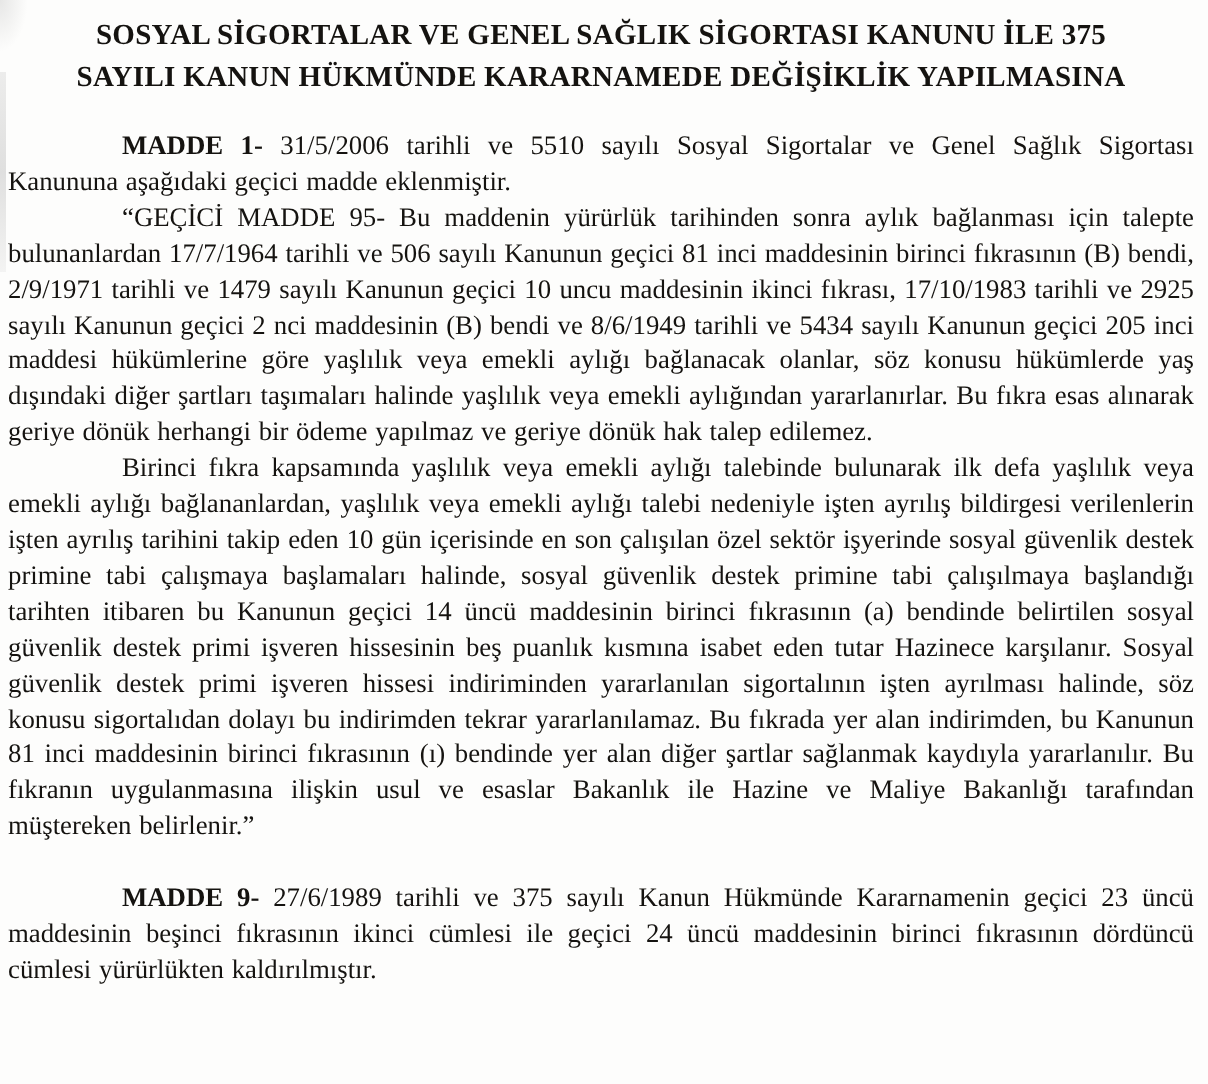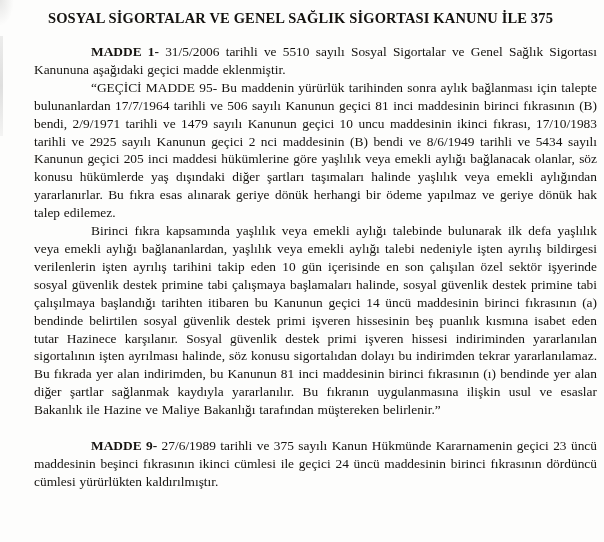--- a/index.html
+++ b/index.html
@@ -47,39 +47,39 @@
   .doc-title .title-line {
     white-space: nowrap;
   }
   .body-par {
     font-size: 13.4px;
     line-height: 17.9px;
     text-align: justify;
     text-indent: 57px;
     margin: 0;
     word-spacing: 0.5px;
-    padding-left: 30px;
   }
   .gap-above {
     margin-top: 18px;
   }
   .lead {
     font-weight: bold;
   }
 </style>
 </head>
 <body>
 
 <div class="page">
 
   <div class="scan-smudge-corner"></div>
   <div class="scan-smudge-left"></div>
 
   <div class="doc-title">
     <div class="title-line">SOSYAL SİGORTALAR VE GENEL SAĞLIK SİGORTASI KANUNU İLE 375</div>
+    <div class="title-line">SAYILI KANUN HÜKMÜNDE KARARNAMEDE DEĞİŞİKLİK YAPILMASINA</div>
   </div>
 
   <p class="body-par"><span class="lead">MADDE 1-</span><span> 31/5/2006 tarihli ve 5510 sayılı Sosyal Sigortalar ve Genel Sağlık Sigortası Kanununa aşağıdaki geçici madde eklenmiştir.</span></p>
 
   <p class="body-par"><span class="lead"></span><span>“GEÇİCİ MADDE 95- Bu maddenin yürürlük tarihinden sonra aylık bağlanması için talepte bulunanlardan 17/7/1964 tarihli ve 506 sayılı Kanunun geçici 81 inci maddesinin birinci fıkrasının (B) bendi, 2/9/1971 tarihli ve 1479 sayılı Kanunun geçici 10 uncu maddesinin ikinci fıkrası, 17/10/1983 tarihli ve 2925 sayılı Kanunun geçici 2 nci maddesinin (B) bendi ve 8/6/1949 tarihli ve 5434 sayılı Kanunun geçici 205 inci maddesi hükümlerine göre yaşlılık veya emekli aylığı bağlanacak olanlar, söz konusu hükümlerde yaş dışındaki diğer şartları taşımaları halinde yaşlılık veya emekli aylığından yararlanırlar. Bu fıkra esas alınarak geriye dönük herhangi bir ödeme yapılmaz ve geriye dönük hak talep edilemez.</span></p>
 
   <p class="body-par"><span class="lead"></span><span>Birinci fıkra kapsamında yaşlılık veya emekli aylığı talebinde bulunarak ilk defa yaşlılık veya emekli aylığı bağlananlardan, yaşlılık veya emekli aylığı talebi nedeniyle işten ayrılış bildirgesi verilenlerin işten ayrılış tarihini takip eden 10 gün içerisinde en son çalışılan özel sektör işyerinde sosyal güvenlik destek primine tabi çalışmaya başlamaları halinde, sosyal güvenlik destek primine tabi çalışılmaya başlandığı tarihten itibaren bu Kanunun geçici 14 üncü maddesinin birinci fıkrasının (a) bendinde belirtilen sosyal güvenlik destek primi işveren hissesinin beş puanlık kısmına isabet eden tutar Hazinece karşılanır. Sosyal güvenlik destek primi işveren hissesi indiriminden yararlanılan sigortalının işten ayrılması halinde, söz konusu sigortalıdan dolayı bu indirimden tekrar yararlanılamaz. Bu fıkrada yer alan indirimden, bu Kanunun 81 inci maddesinin birinci fıkrasının (ı) bendinde yer alan diğer şartlar sağlanmak kaydıyla yararlanılır. Bu fıkranın uygulanmasına ilişkin usul ve esaslar Bakanlık ile Hazine ve Maliye Bakanlığı tarafından müştereken belirlenir.”</span></p>
 
   <p class="body-par gap-above"><span class="lead">MADDE 9-</span><span> 27/6/1989 tarihli ve 375 sayılı Kanun Hükmünde Kararnamenin geçici 23 üncü maddesinin beşinci fıkrasının ikinci cümlesi ile geçici 24 üncü maddesinin birinci fıkrasının dördüncü cümlesi yürürlükten kaldırılmıştır.</span></p>
 

